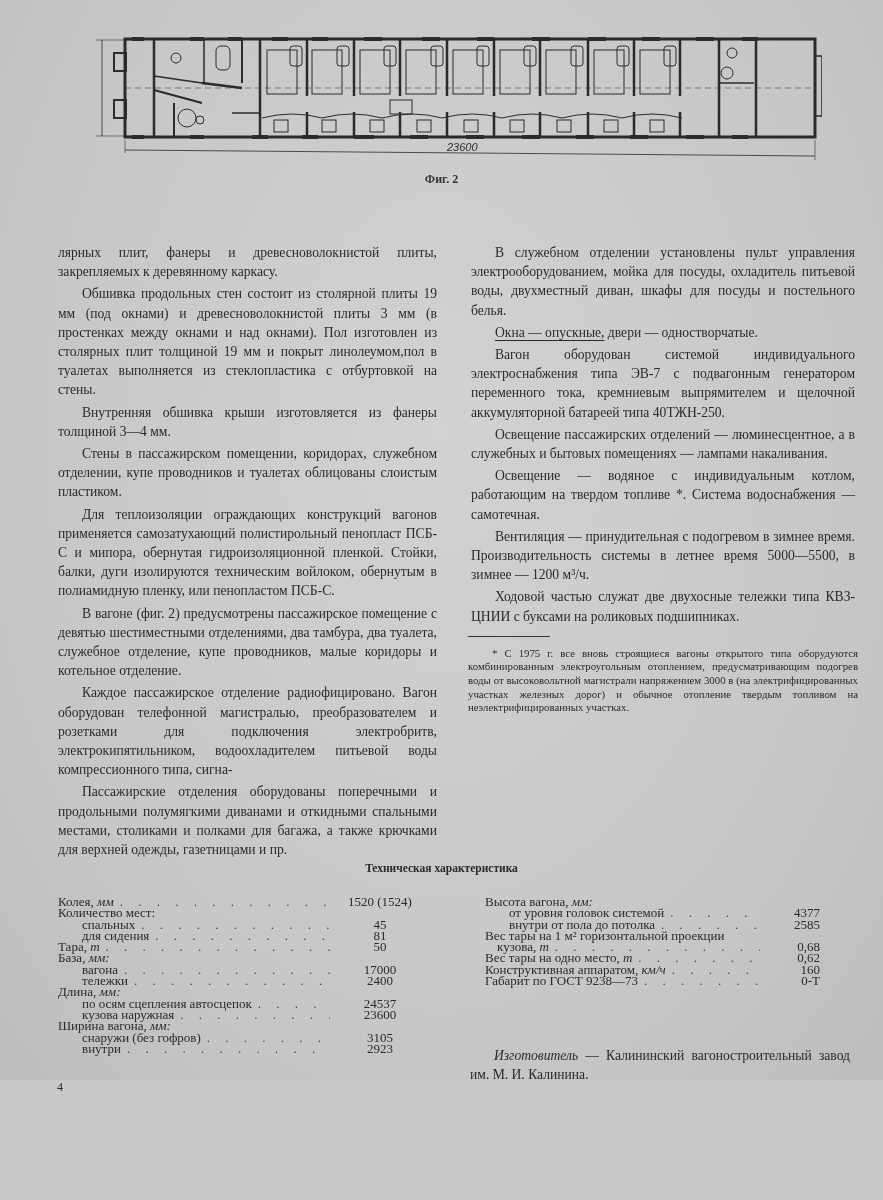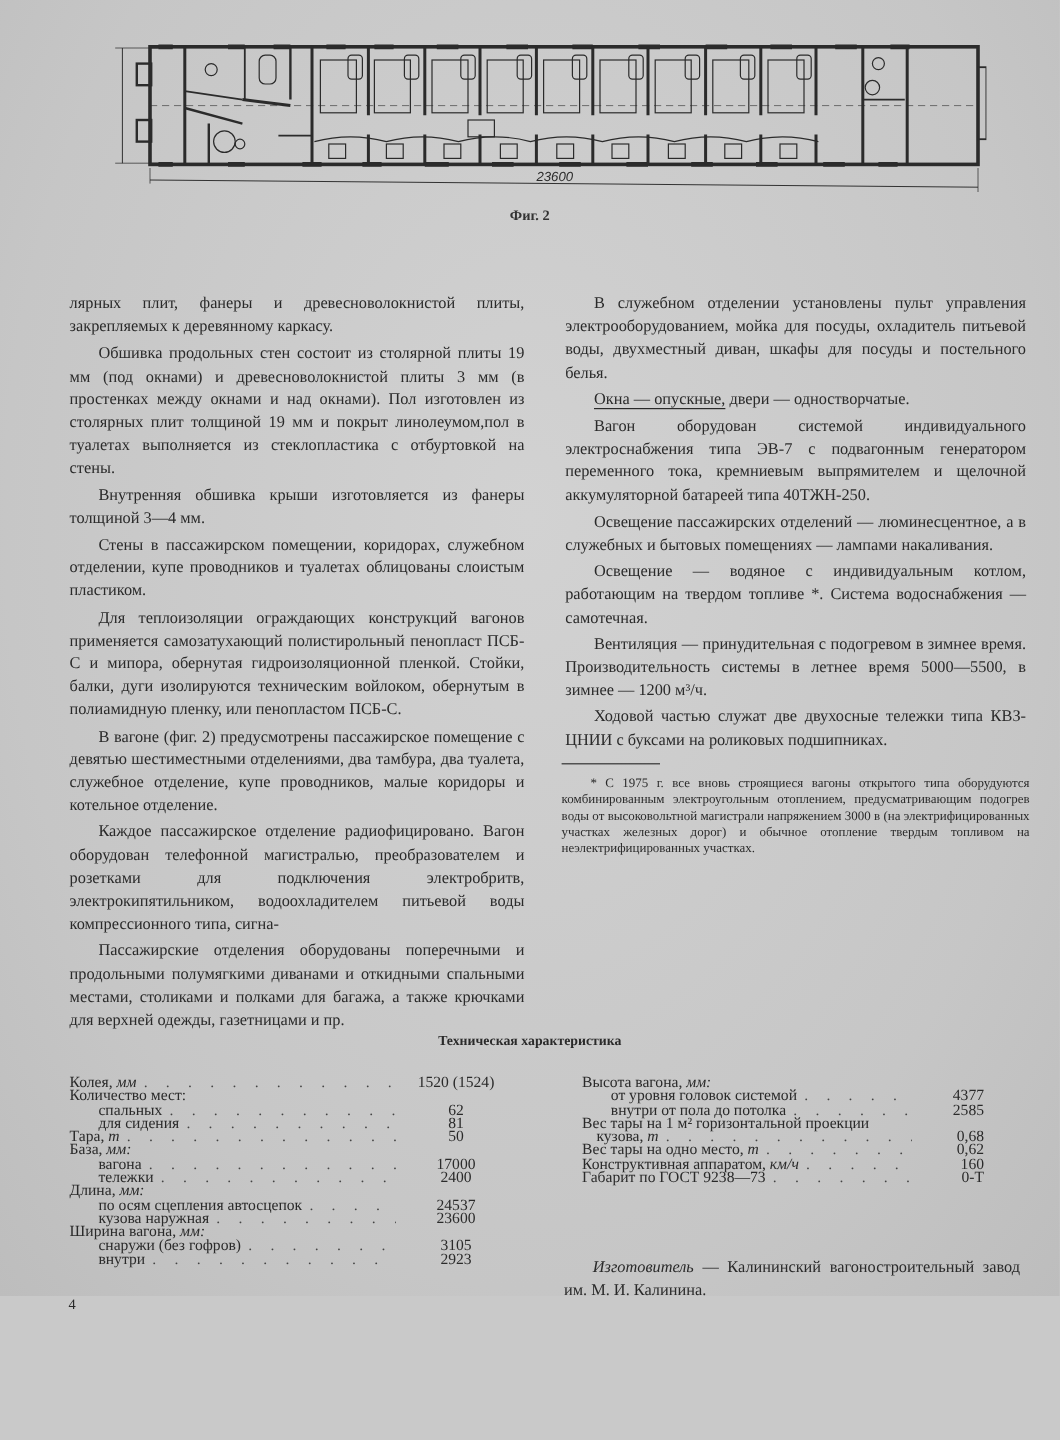--- a/index.html
+++ b/index.html
@@ -200,21 +200,21 @@
         <span class="val">1520 (1524)</span>
       </div>
       <div class="row">
         <span class="lbl"><span>Количество мест:</span><i></i></span>
         <span class="dots"></span>
         <span class="val"></span>
       </div>
       <div class="row">
         <span class="lbl ind"><span>спальных</span><i></i></span>
         <span class="dots">. . . . . . . . . . . . . . . . . . . .</span>
-        <span class="val">62</span>
+        <span class="val">45</span>
       </div>
       <div class="row">
         <span class="lbl ind"><span>для сидения</span><i></i></span>
         <span class="dots">. . . . . . . . . . . . . . . . . . . .</span>
         <span class="val">81</span>
       </div>
       <div class="row">
         <span class="lbl"><span>Тара, </span><i>т</i></span>
         <span class="dots">. . . . . . . . . . . . . . . . . . . .</span>
         <span class="val">50</span>

